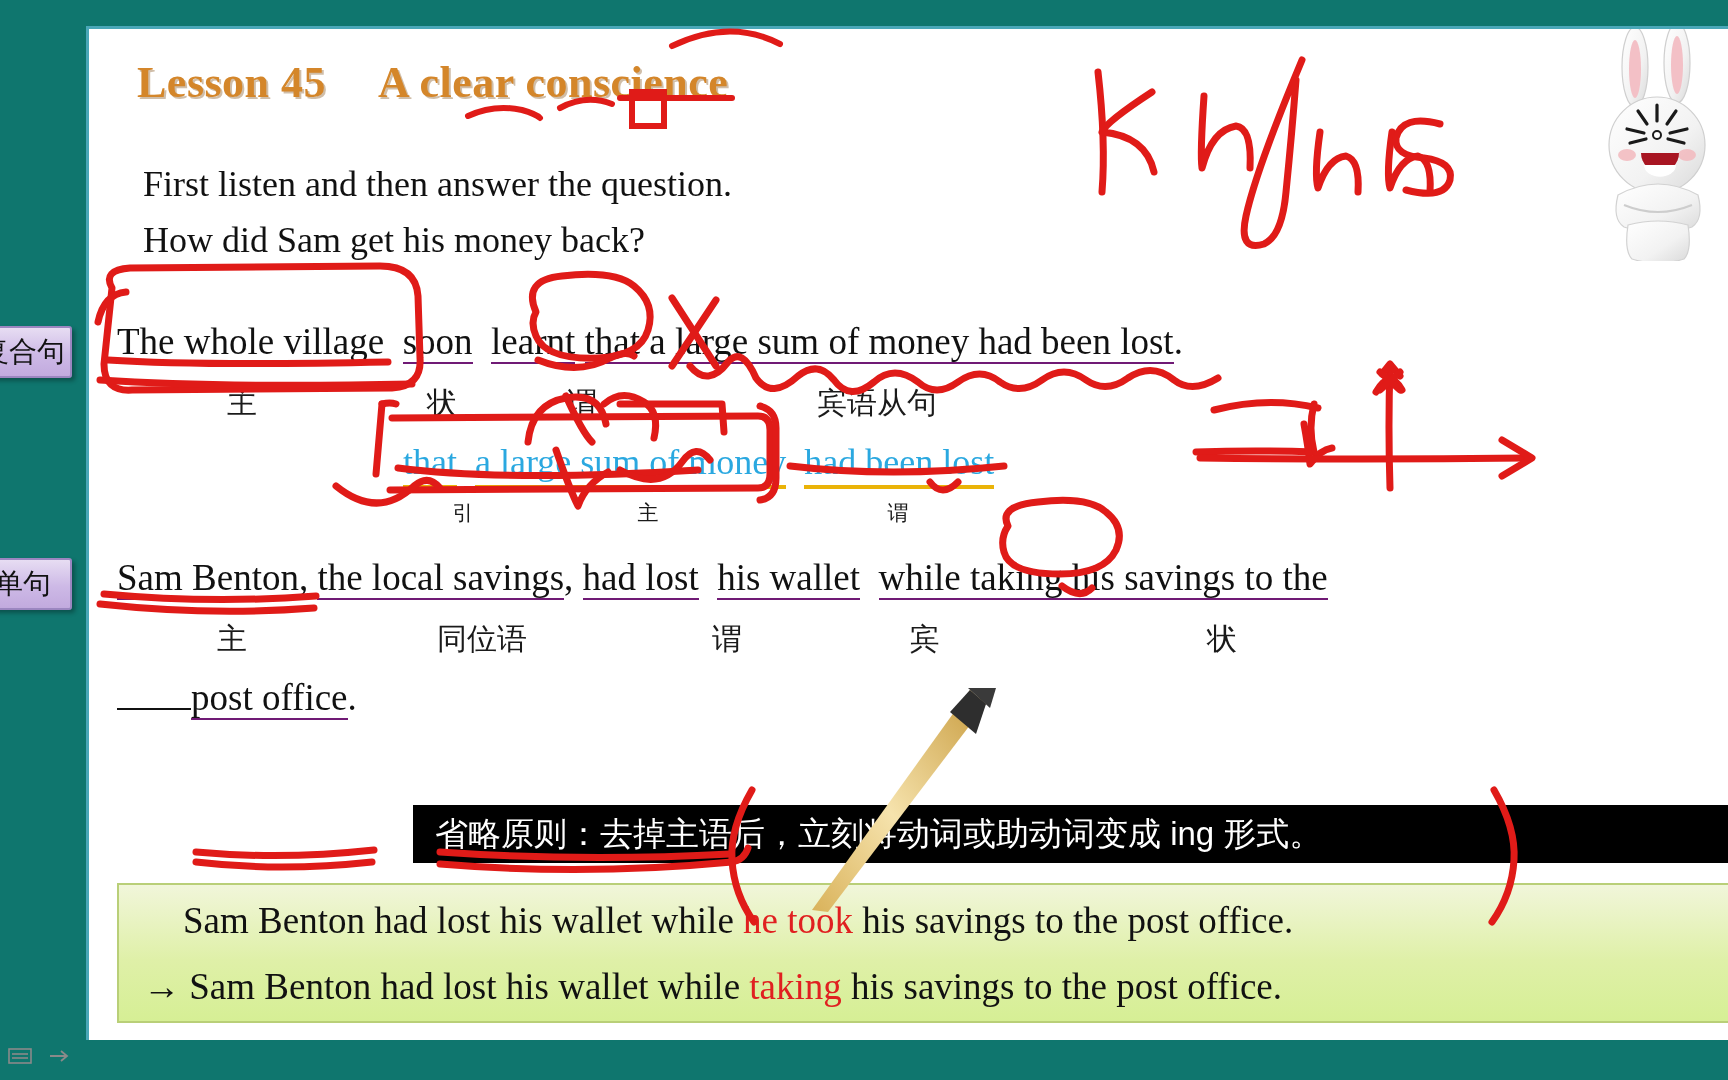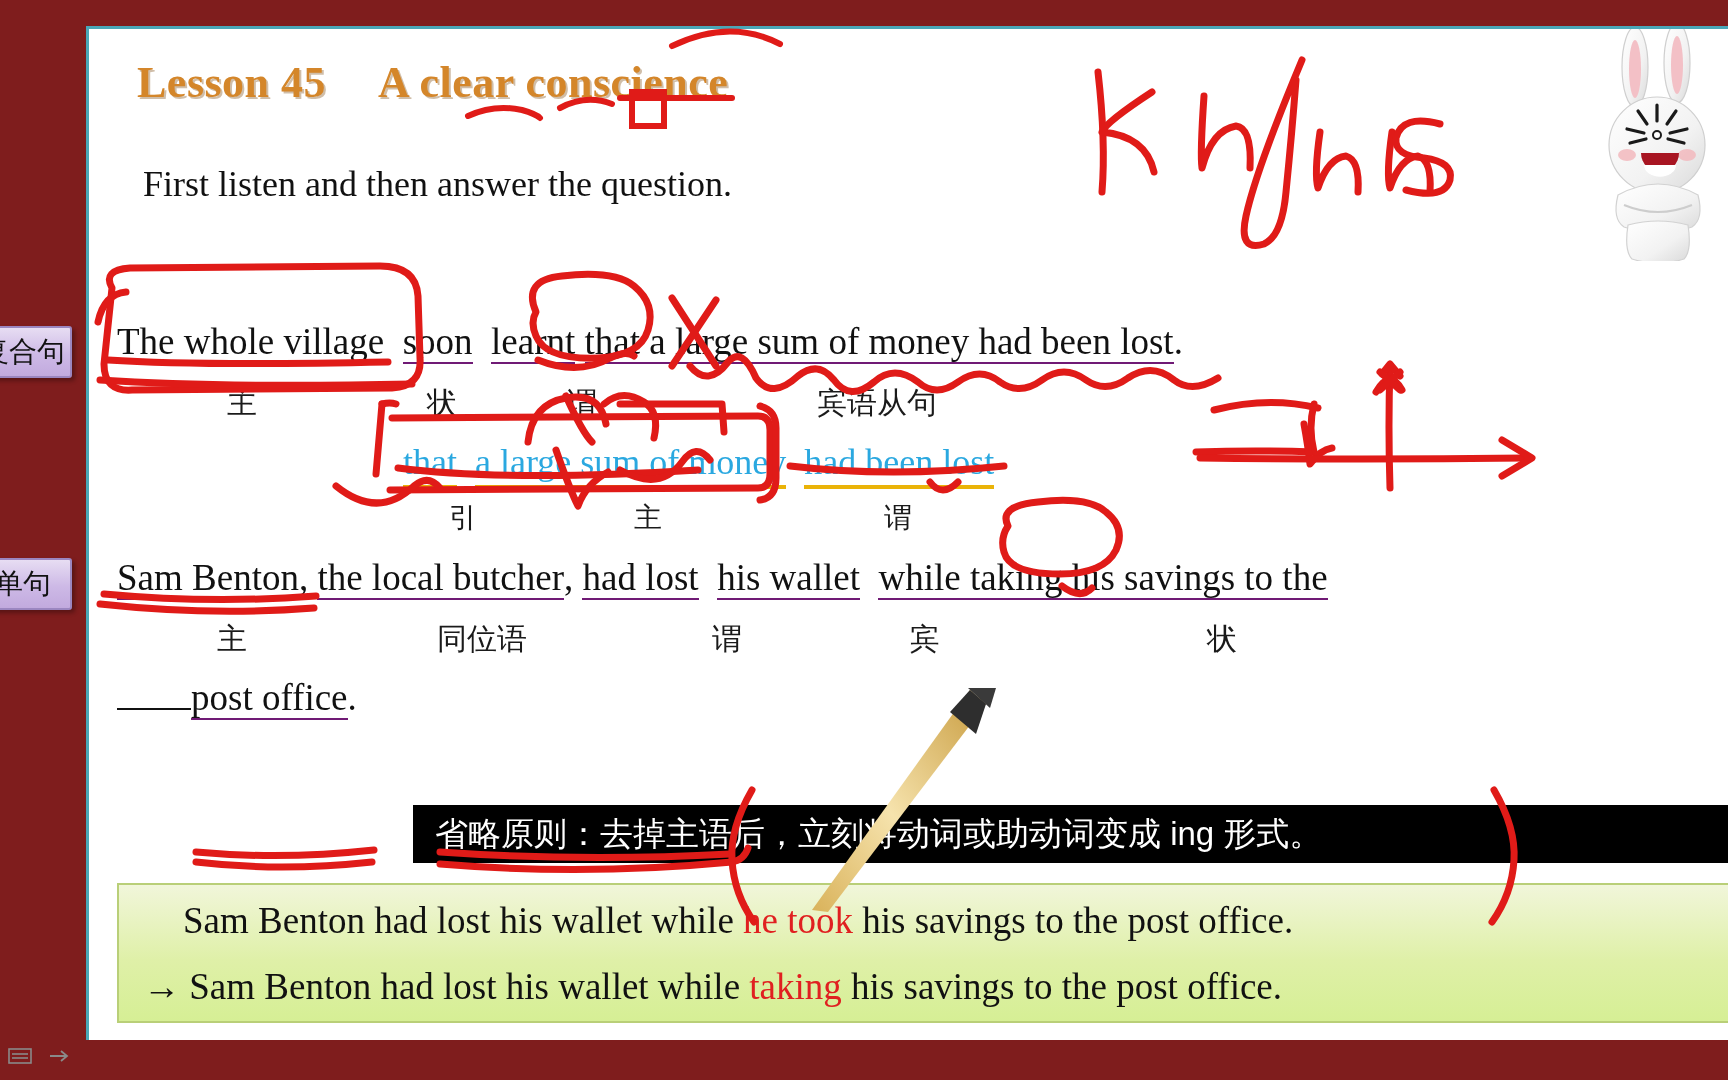--- a/index.html
+++ b/index.html
@@ -2,21 +2,21 @@
 <html><head>
 <meta charset="utf-8">
 <style>
   * { box-sizing: border-box; margin: 0; padding: 0; }
   html, body {
     width: 1728px; height: 1080px;
     background: #ecefd8;
     font-family: "Liberation Serif", serif;
     overflow: hidden;
   }
-  #stage { position: relative; width: 1728px; height: 1080px; background: #7f1d1d; }
+  #stage { position: relative; width: 1728px; height: 1080px; background: #0f766e; }
 
   
   .slide {
     position: absolute;
     left: 86px; top: 26px;
     width: 1642px; height: 1014px;
     background: #ffffff;
     border: 3px solid #4aa7b8;
     border-right: none; border-bottom: none;
     overflow: hidden;
@@ -60,21 +60,21 @@
   }
   .labels1 span { display: inline-block; text-align: center; }
 
   .row2 {
     position: absolute; left: 300px; top: 140px;
     font-size: 36px; color: #2aa8e0; white-space: nowrap;
   }
   .row2 .u { border-bottom: 4px solid #eab308; padding-bottom: 2px; }
   .labels2 {
     position: absolute; left: 300px; top: 198px;
-    font-size: 28px; color: #1a1a1a; white-space: nowrap;
+    font-size: 21px; color: #1a1a1a; white-space: nowrap;
   }
   .labels2 span { display: inline-block; text-align: center; }
 
   .row3 { position: absolute; left: 14px; top: 258px; }
   .labels3 {
     position: absolute; left: 14px; top: 318px;
     font-size: 30px; color: #1a1a1a; white-space: nowrap; font-family: Liberation Serif, serif;
   }
   .labels3 span { display: inline-block; text-align: center; }
   .row4 { position: absolute; left: 14px; top: 378px; }
@@ -145,20 +145,21 @@
   <div class="slide">
 
     <div class="title-row">
       <span class="title-en">Lesson 45</span>
       <span class="title-gap"></span>
       <span class="title-en">A clear conscience</span>
     </div>
 
     <div class="intro">
       <div>First listen and then answer the question.</div>
+      <div>How did Sam get his money back?</div>
     </div>
 
     <div class="analysis">
 
       <div class="sent row1">
         <span class="seg u">The whole village</span><span>&nbsp;&nbsp;</span><span class="seg u">soon</span><span>&nbsp;&nbsp;</span><span class="seg u">learnt</span><span>&nbsp;</span><span class="seg u">that a large sum of money had been lost</span><span>.</span>
       </div>
 
       <div class="labels1">
         <span style="width:250px">主</span><span style="width:150px">状</span><span style="width:130px">谓</span><span style="width:460px">宾语从句</span>
@@ -166,21 +167,21 @@
 
       <div class="row2">
         <span class="seg u">that</span><span>&nbsp;&nbsp;</span><span class="seg u">a large  sum of money</span><span>&nbsp;&nbsp;</span><span class="seg u">had been lost</span>
       </div>
 
       <div class="labels2">
         <span style="width:120px">引</span><span style="width:250px">主</span><span style="width:250px">谓</span>
       </div>
 
       <div class="sent row3">
-        <span class="seg u">Sam Benton</span><span>, </span><span class="seg u">the local butcher</span><span>, </span><span class="seg u">had lost</span><span>&nbsp;&nbsp;</span><span class="seg u">his wallet</span><span>&nbsp;&nbsp;</span><span class="seg u">while taking his savings to the</span>
+        <span class="seg u">Sam Benton</span><span>, </span><span class="seg u">the local savings</span><span>, </span><span class="seg u">had lost</span><span>&nbsp;&nbsp;</span><span class="seg u">his wallet</span><span>&nbsp;&nbsp;</span><span class="seg u">while taking his savings to the</span>
       </div>
 
       <div class="labels3">
         <span style="width:230px">主</span><span style="width:270px">同位语</span><span style="width:220px">谓</span><span style="width:175px">宾</span><span style="width:420px">状</span>
       </div>
 
       <div class="sent row4">
         <span class="blank"></span><span class="seg u">post office</span><span>.</span>
       </div>
     </div>

